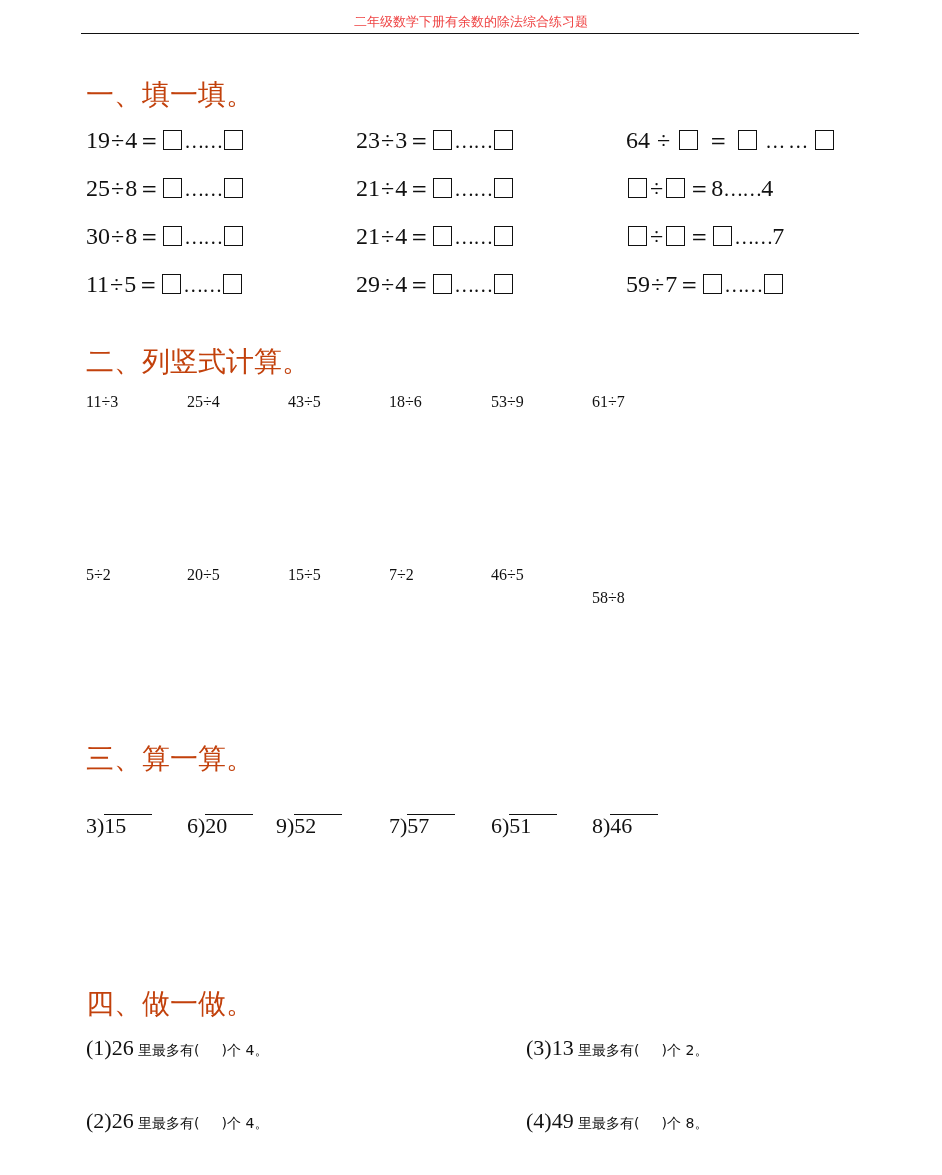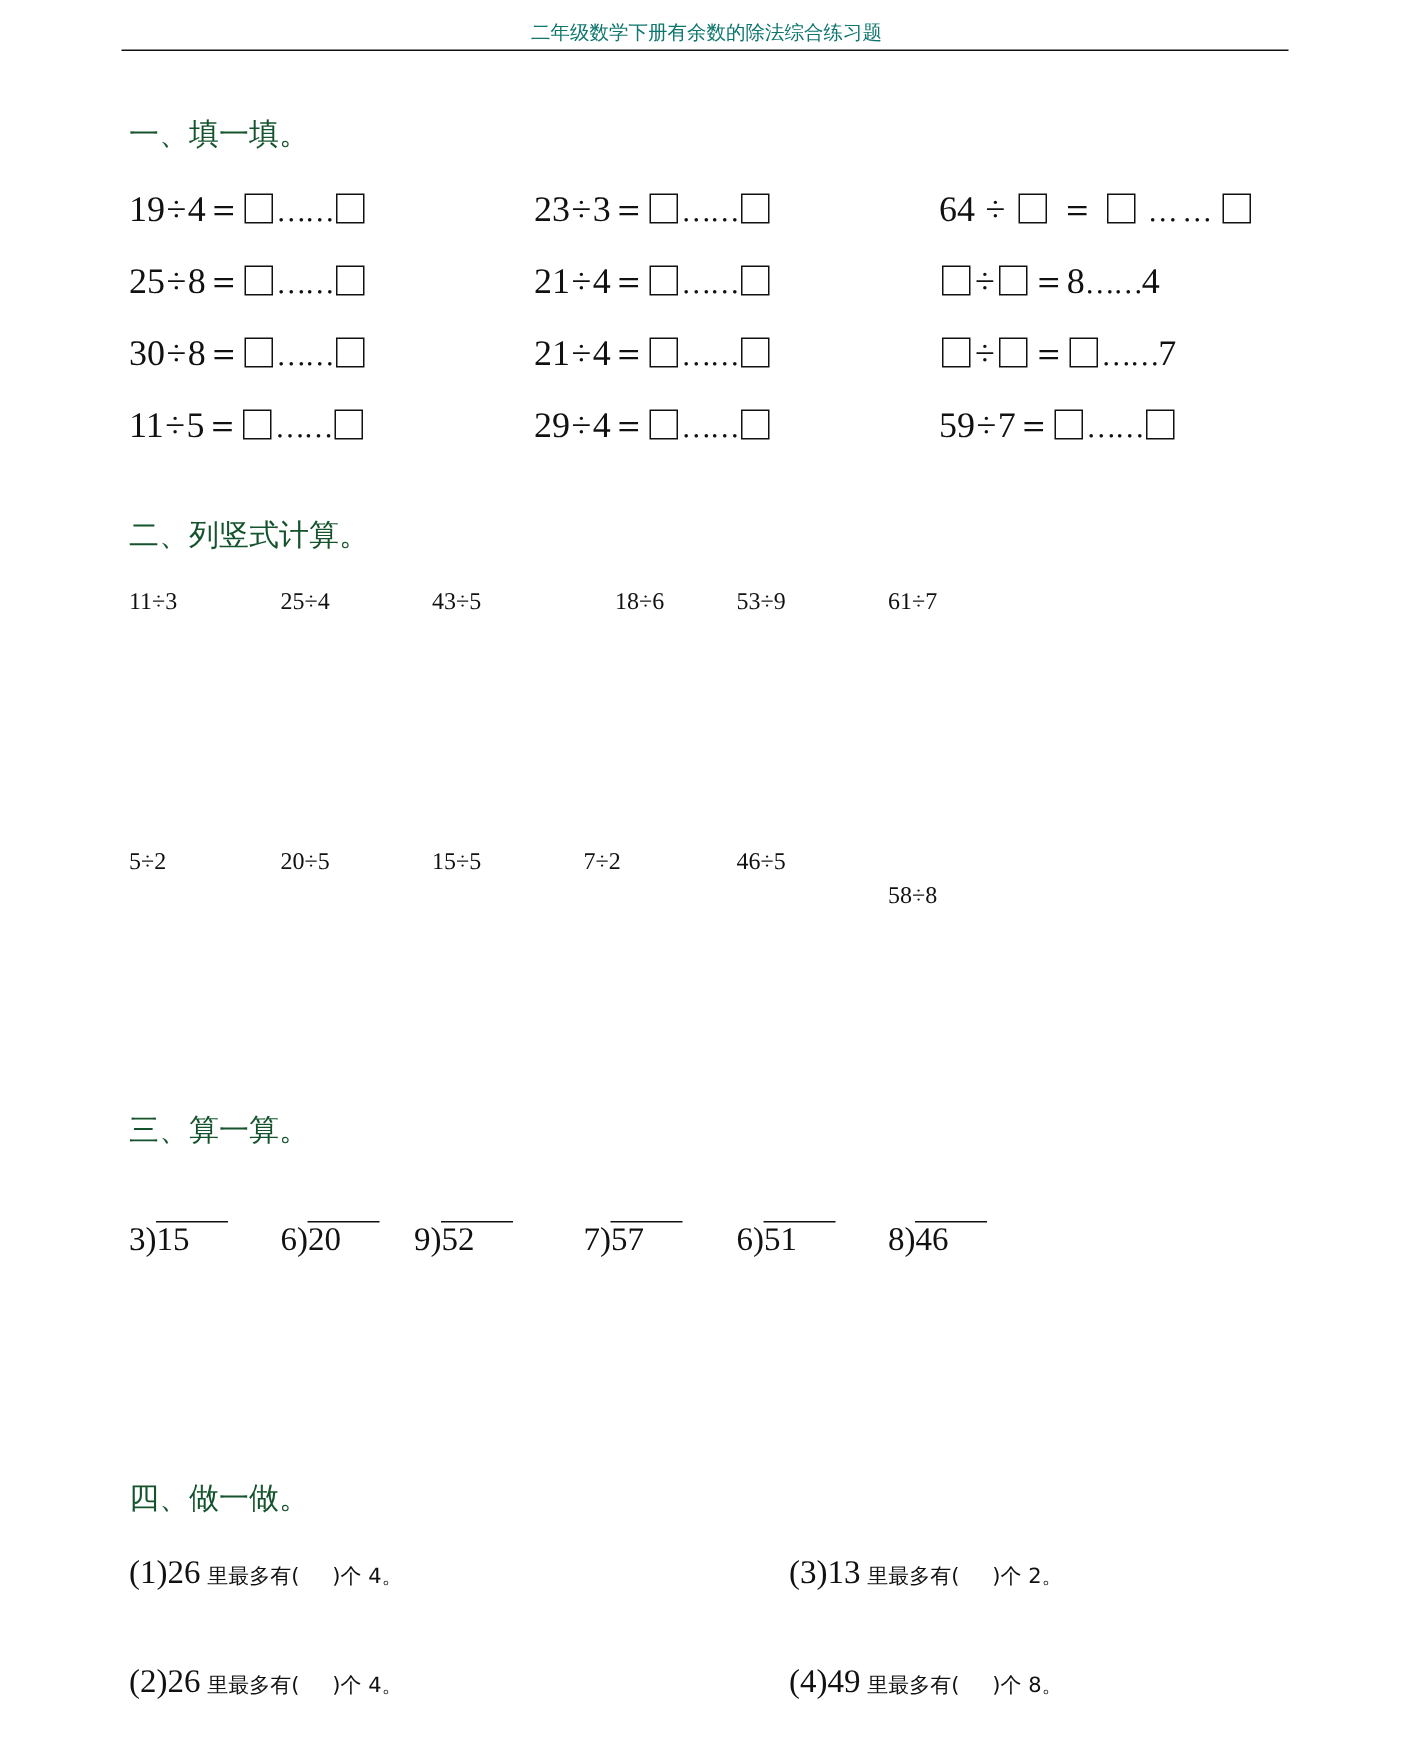--- a/index.html
+++ b/index.html
@@ -1,19 +1,19 @@
 <!DOCTYPE html>
 <html><head>
 <meta charset="utf-8">
 <style>
   html, body { margin: 0; padding: 0; background: #ffffff; }
   body { width: 942px; height: 1175px; position: relative; overflow: hidden; color: #111; font-family: "Liberation Serif", "DejaVu Serif", serif; }
-  .header-title { position: absolute; top: 13px; left: 0; width: 942px; text-align: center; font-family: "DejaVu Sans", sans-serif; font-size: 13px; color: #0f766e; letter-spacing: 0px; }
+  .header-title { position: absolute; top: 13px; left: 0; width: 942px; text-align: center; font-family: "DejaVu Sans", sans-serif; font-size: 13px; color: #ef4444; letter-spacing: 0px; }
   .header-rule { position: absolute; top: 33px; left: 81px; width: 778px; height: 0; border-top: 1.5px solid #111; }
-  .section-title { position: absolute; left: 86px; font-family: Liberation Sans, sans-serif; font-size: 20px; color: #14532d; }
+  .section-title { position: absolute; left: 86px; font-family: Liberation Sans, sans-serif; font-size: 28px; color: #c2410c; }
   .eq { position: absolute; font-size: 24px; white-space: nowrap; line-height: 30px; }
   .eq .box { display: inline-block; width: 17px; height: 18px; border: 1.3px solid #111; vertical-align: -2px; margin: 0 2px; }
   .eq .op { margin: 0 1px; }
   .eq .dots { letter-spacing: -1px; font-size: 20px; }
   .div-item { position: absolute; font-size: 16px; white-space: nowrap; }
   .ld-item { position: absolute; font-size: 22px; white-space: nowrap; }
   .ld-item .dividend { border-top: 1.3px solid #111; padding-right: 26px; display: inline-block; line-height: 22px; }
   .fill-item { position: absolute; font-size: 22px; white-space: nowrap; font-family: "Liberation Serif", "DejaVu Serif", serif; }
   .fill-item .cjk { font-family: "DejaVu Sans", sans-serif; font-size: 14px; }
 </style>
@@ -61,21 +61,21 @@
   <span class="box"></span><span class="op">÷</span><span class="box"></span><span>＝</span><span class="box"></span><span class="dots">……</span><span>7</span>
 </div>
 <div class="eq" style="left:626px; top:269px;">
   <span>59</span><span class="op">÷</span><span>7</span><span>＝</span><span class="box"></span><span class="dots">……</span><span class="box"></span>
 </div>
 
 <div class="section-title" style="top:343px;">二、列竖式计算。</div>
 <div class="div-item" style="left:86px; top:393px;">11÷3</div>
 <div class="div-item" style="left:187px; top:393px;">25÷4</div>
 <div class="div-item" style="left:288px; top:393px;">43÷5</div>
-<div class="div-item" style="left:410px; top:393px;">18÷6</div>
+<div class="div-item" style="left:389px; top:393px;">18÷6</div>
 <div class="div-item" style="left:491px; top:393px;">53÷9</div>
 <div class="div-item" style="left:592px; top:393px;">61÷7</div>
 
 <div class="div-item" style="left:86px; top:566px;">5÷2</div>
 <div class="div-item" style="left:187px; top:566px;">20÷5</div>
 <div class="div-item" style="left:288px; top:566px;">15÷5</div>
 <div class="div-item" style="left:389px; top:566px;">7÷2</div>
 <div class="div-item" style="left:491px; top:566px;">46÷5</div>
 <div class="div-item" style="left:592px; top:589px;">58÷8</div>
 

